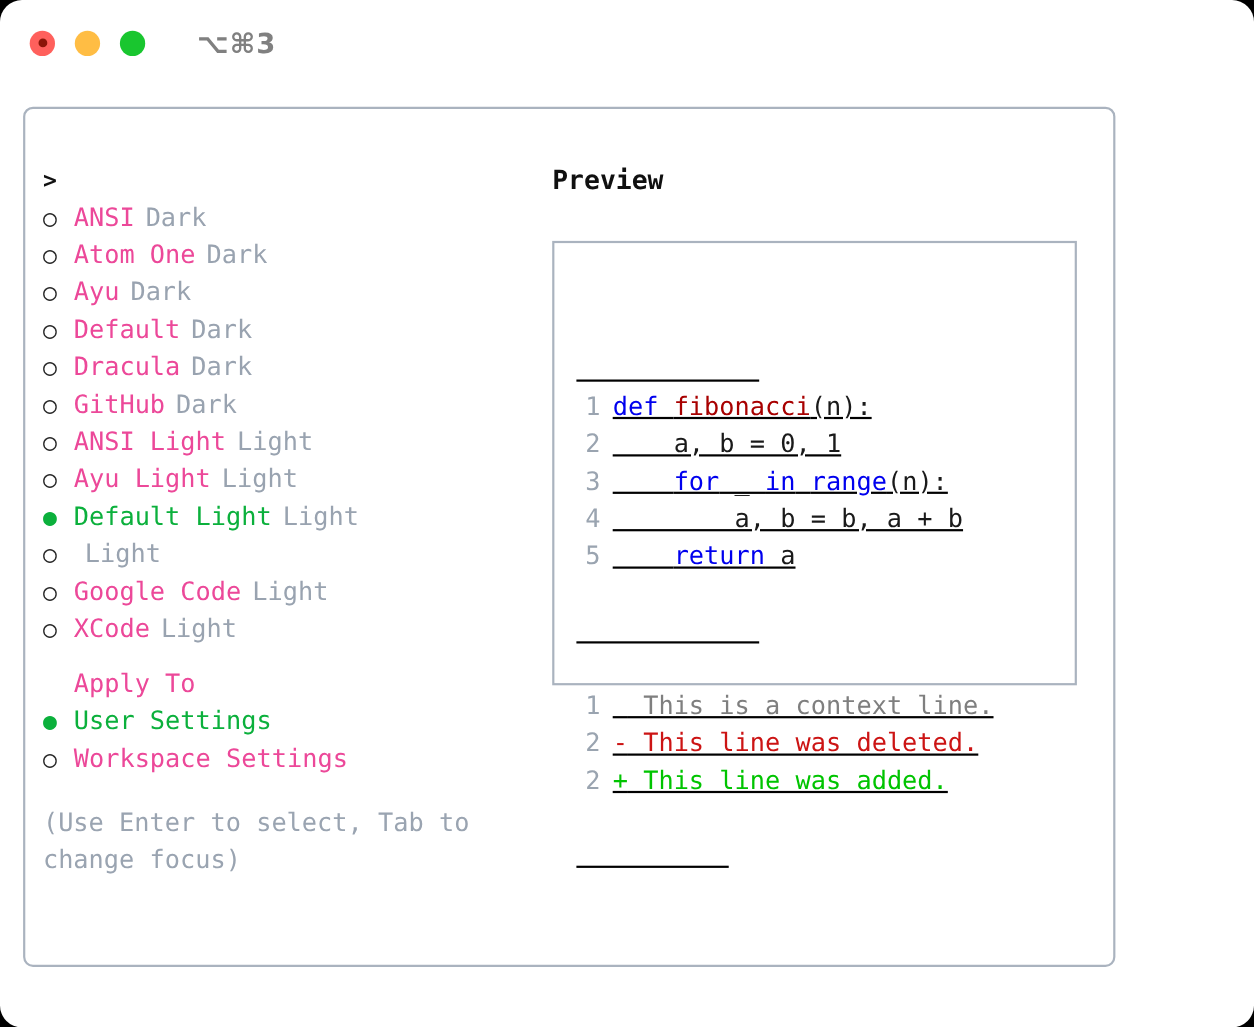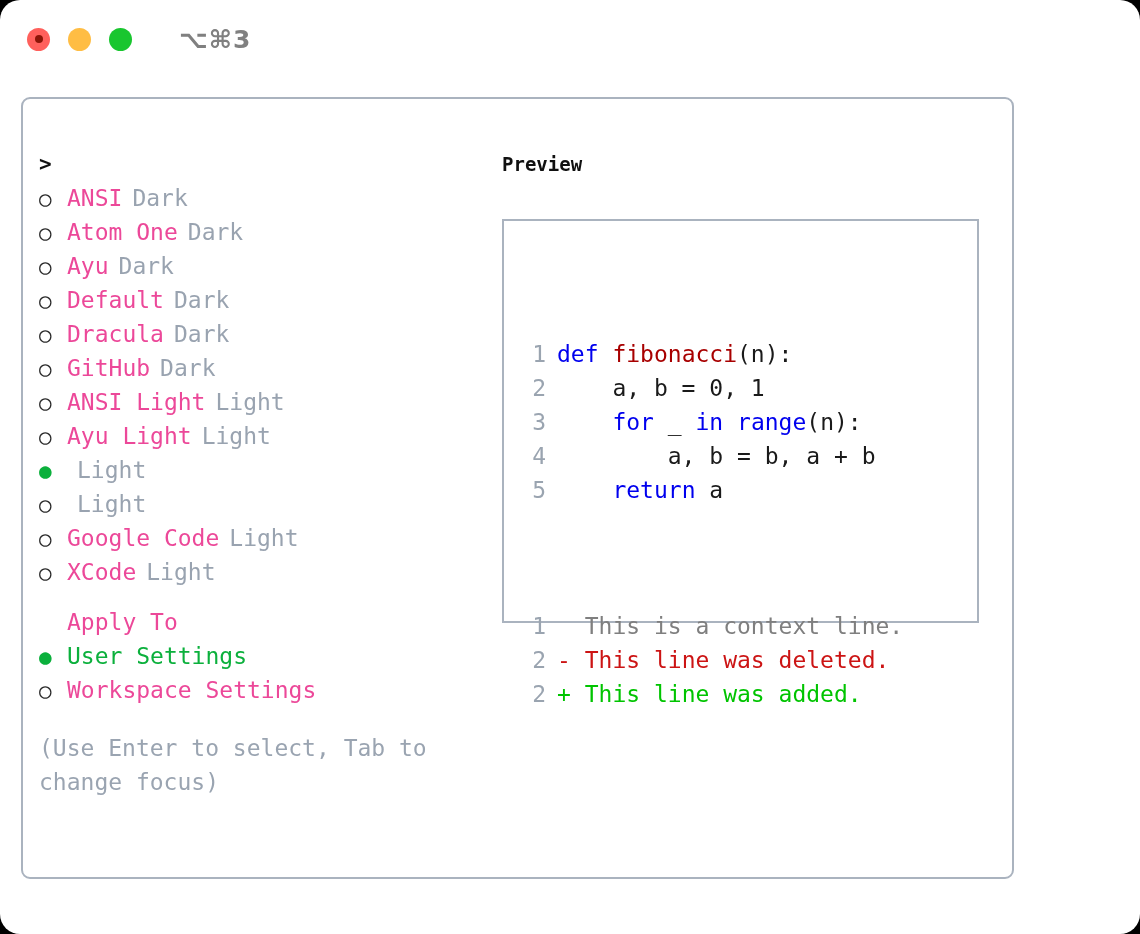--- a/index.html
+++ b/index.html
@@ -137,41 +137,42 @@
   }
 
   
   .right-col {
     position: absolute;
     left: 479px;
     top: 48px;
     width: 490px;
   }
   .preview-title {
-    font-size: 19px;
+    font-size: 24px;
     font-weight: bold;
     color: #101010;
     line-height: 34px;
     margin-bottom: 38px;
   }
   .preview-box {
     width: 477px;
     height: 404px;
     border: 2px solid #aab3bf;
     box-sizing: border-box;
     background: #ffffff;
     position: relative;
   }
   .code {
     position: absolute;
     left: 20px;
-    top: 48px;
+    top: 64px;
     font-size: 23px;
     line-height: 34px;
     white-space: pre;
+    text-decoration: underline;
   }
   .cline { display: block; }
   .ln {
     display: inline-block;
     width: 22px;
     text-align: right;
     color: #9aa4b0;
     margin-right: 11px;
   }
   .kw   { color: #0000ee; }
@@ -241,20 +242,21 @@
               <span class="label">ANSI Light</span>
               <span class="suffix">Light</span>
             </div>
             <div class="row">
               <span class="marker">○</span>
               <span class="label">Ayu Light</span>
               <span class="suffix">Light</span>
             </div>
             <div class="row">
               <span class="marker sel">●</span>
+              <span class="label sel">Default Light</span>
               <span class="suffix">Light</span>
             </div>
             <div class="row">
               <span class="marker">○</span>
               <span class="suffix">Light</span>
             </div>
             <div class="row">
               <span class="marker">○</span>
               <span class="label">Google Code</span>
               <span class="suffix">Light</span>

